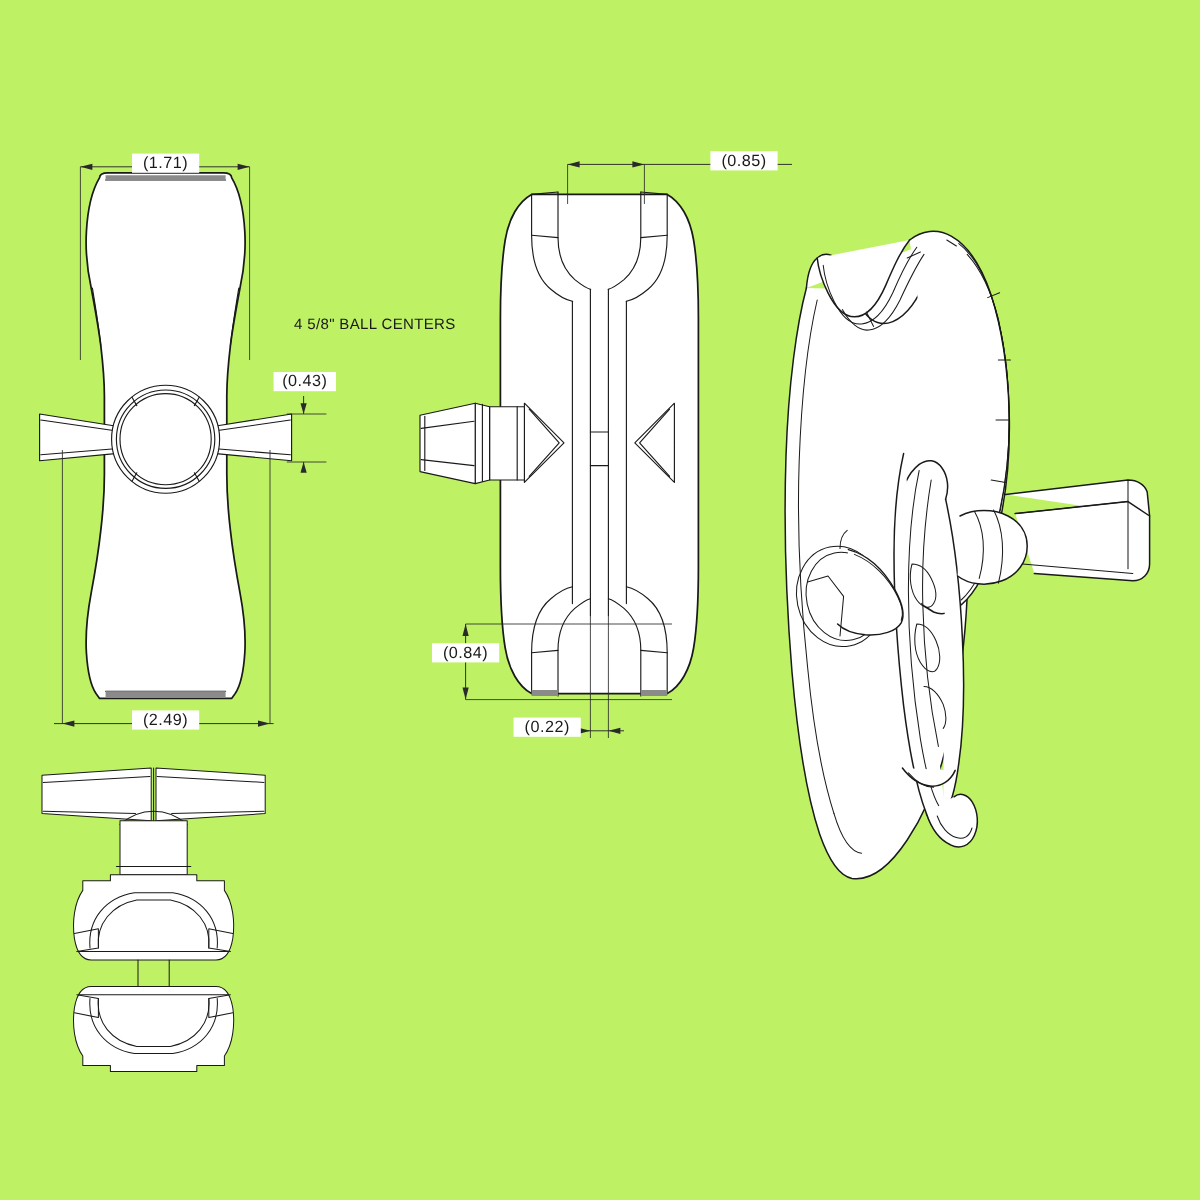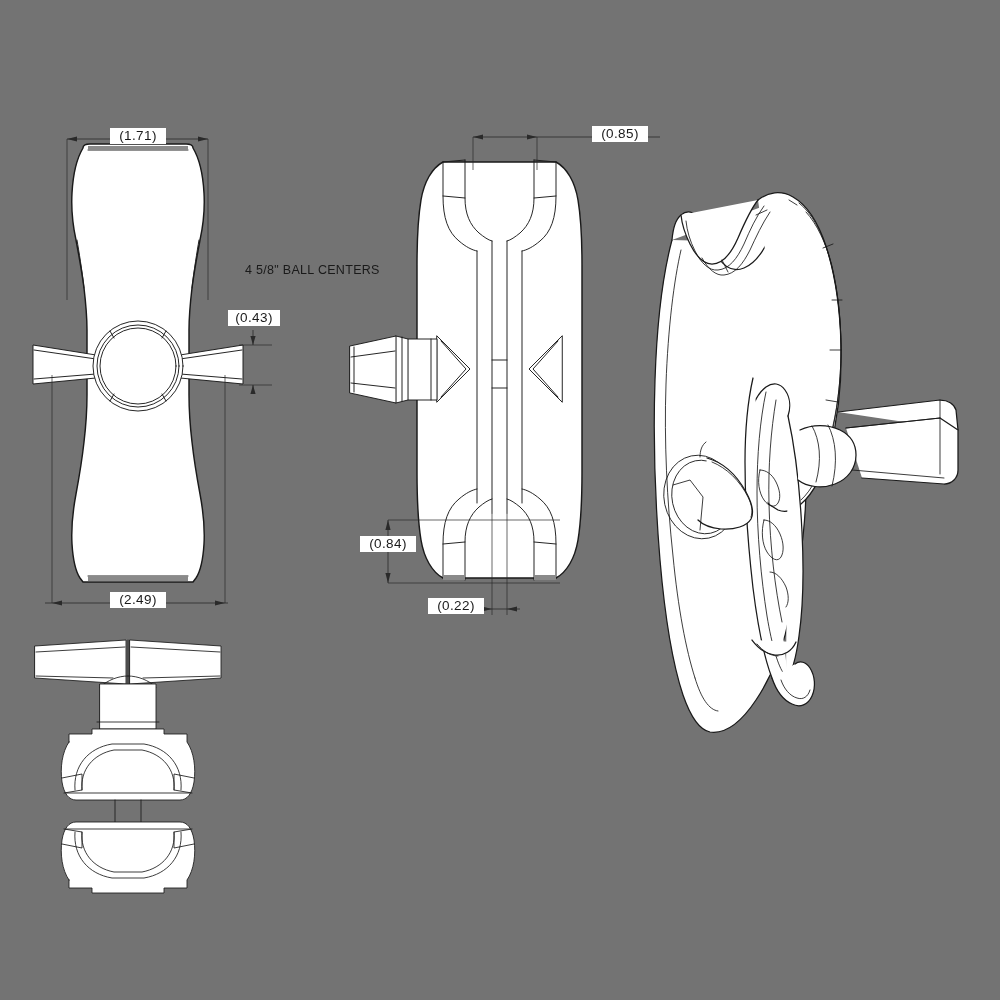--- a/index.html
+++ b/index.html
@@ -1,21 +1,21 @@
 <!DOCTYPE html>
 <html><head>
 <meta charset="utf-8">
 <style>
   html,body{margin:0;padding:0;background:#ffffff;}
   body{
     width:1000px;height:1000px;overflow:hidden;
     font-family:"Liberation Sans","DejaVu Sans",sans-serif;
     color:#1a1a1a;
   }
-  #sheet{position:relative;width:1000px;height:1000px;background:#737373;}
+  #sheet{position:relative;width:1000px;height:1000px;background:#bef264;}
   #cad{position:absolute;left:0;top:0;width:1000px;height:1000px;}
   .dimtext{
     font-family:"Liberation Sans","DejaVu Sans",sans-serif;
     font-size:13.5px;
     fill:#1a1a1a;
     letter-spacing:0.4px;
   }
   .notetext{
     font-family:"Liberation Sans","DejaVu Sans",sans-serif;
     font-size:12.5px;

